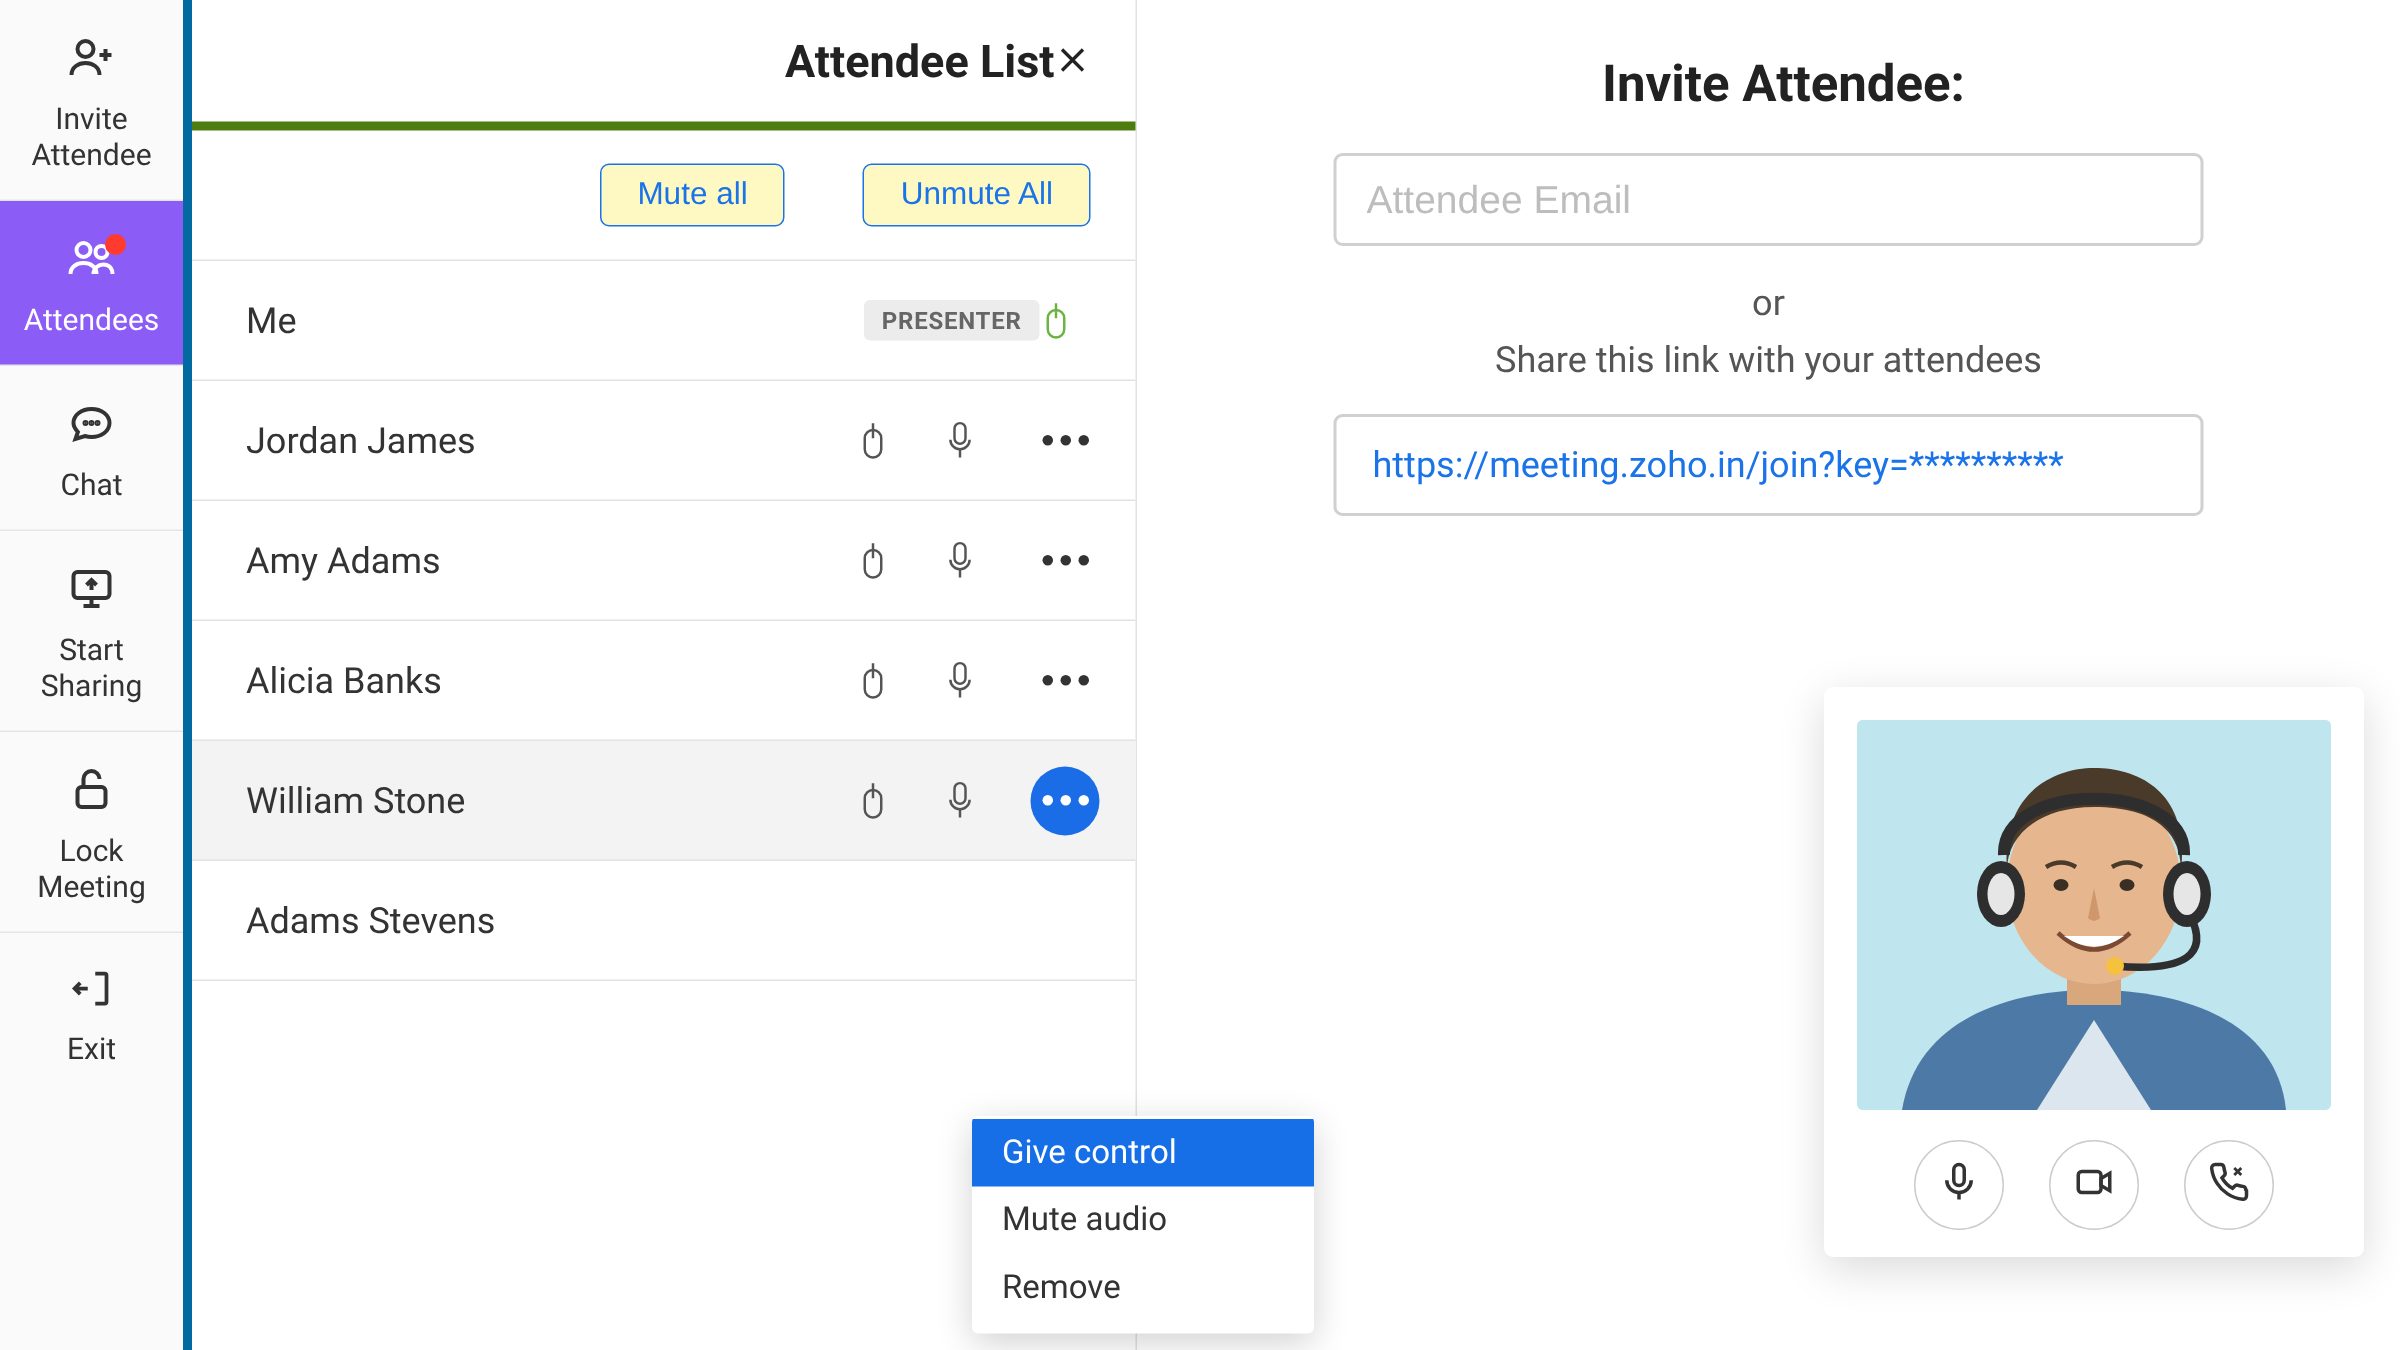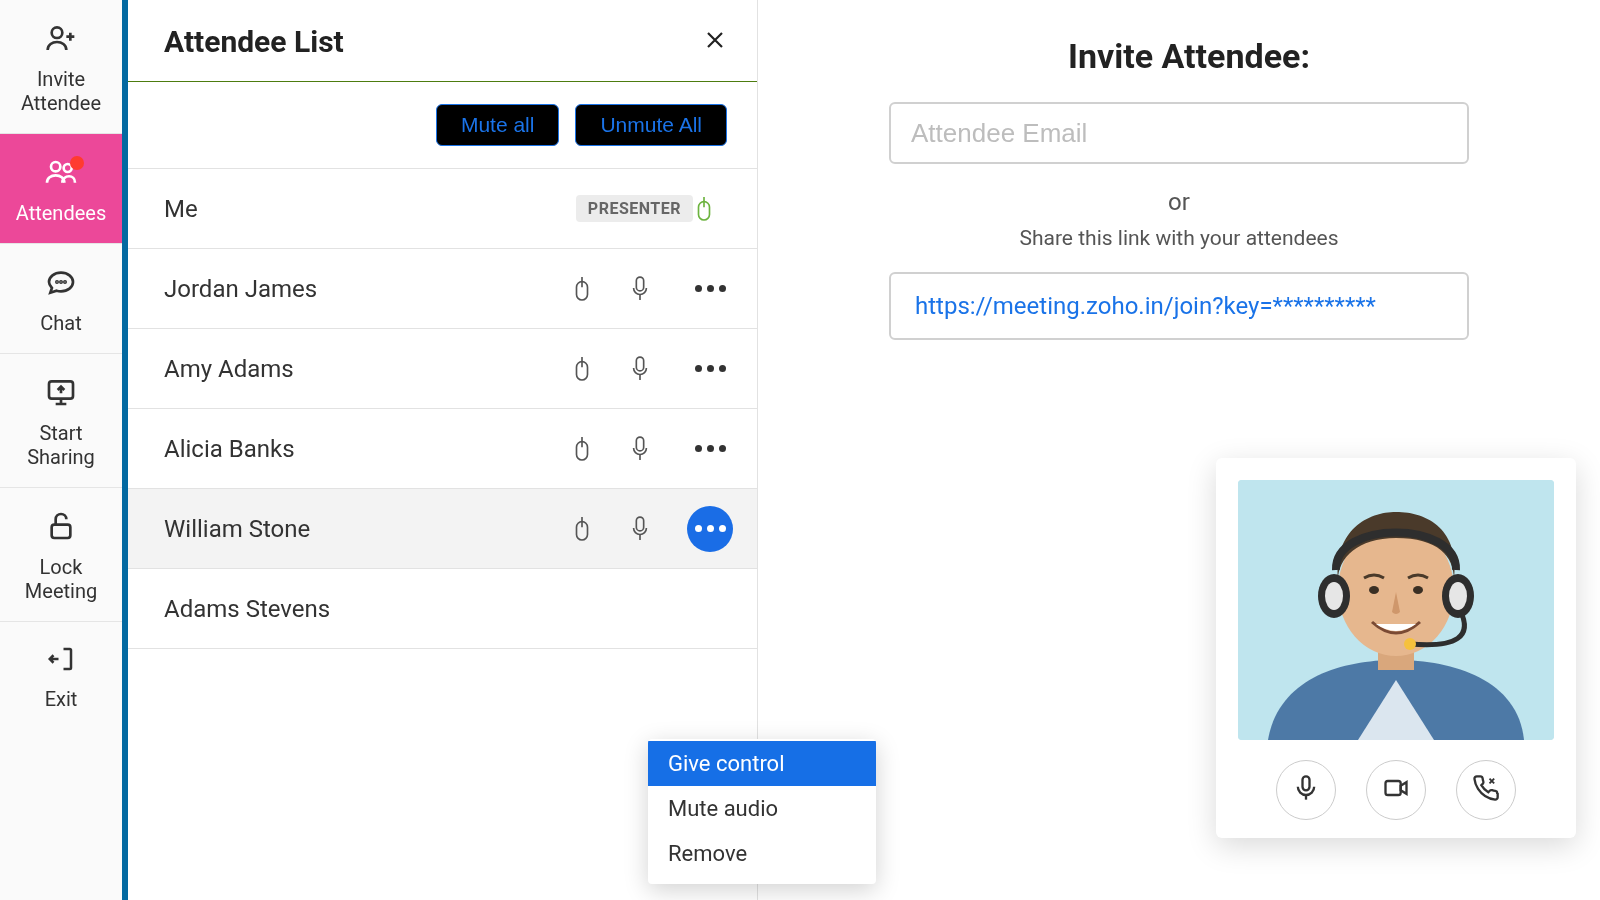--- a/index.html
+++ b/index.html
@@ -28,21 +28,21 @@
     padding: 22px 4px 18px;
     border-bottom: 1px solid #e5e5e5;
     cursor: pointer;
     color: #333;
     font-size: 20px;
     line-height: 1.2;
     text-align: center;
     position: relative;
   }
   .sidebar-item.active {
-    background: #ec4899;
+    background: #8b5cf6;
     color: #fff;
   }
   .sidebar-item .icon { margin-bottom: 8px; }
   .sidebar-item .label { white-space: pre-line; }
   .dot-badge {
     position: absolute;
     top: 22px;
     right: 38px;
     width: 14px;
     height: 14px;
@@ -54,42 +54,43 @@
   
   .attendee-panel {
     width: 630px;
     border-right: 1px solid #e2e2e2;
     display: flex;
     flex-direction: column;
   }
   .panel-header {
     display: flex;
     align-items: center;
-    justify-content: space-between;
+    justify-content: flex-end;
     padding: 24px 30px 22px 36px;
-    border-bottom: 1px solid #4d7c0f;
+    border-bottom: 6px solid #4d7c0f;
   }
   .panel-title { font-size: 30px; font-weight: 700; color: #222; }
   .close-btn { cursor: pointer; }
   .close-btn svg { width: 24px; height: 24px; stroke: #222; stroke-width: 2.2; fill:none; }
   .bulk-actions {
     display: flex;
     gap: 16px;
     justify-content: flex-end;
     padding: 22px 30px;
     border-bottom: 1px solid #e2e2e2;
   }
   .outline-btn {
     border: 1.5px solid #1a73e8;
     color: #1a73e8;
-    background: #000000;
+    background: #fef9c3;
     border-radius: 6px;
     padding: 8px 24px;
     font-size: 21px;
     cursor: pointer;
+    margin-left: 36px;
   }
   .attendee-list { flex: 1; overflow: visible; position: relative; }
   .attendee-row {
     display: flex;
     align-items: center;
     padding: 0 24px 0 36px;
     height: 80px;
     border-bottom: 1px solid #e2e2e2;
     font-size: 24px;
     color: #333;
@@ -150,21 +151,21 @@
     width: 580px;
     height: 62px;
     border: 2px solid #d0d0d0;
     border-radius: 6px;
     font-size: 26px;
     padding: 0 20px;
     color: #555;
   }
   .email-input::placeholder { color: #bdbdbd; }
   .or-text { font-size: 24px; color:#555; margin: 24px 0 10px; }
-  .share-text { font-size: 21px; color:#555; margin-bottom: 22px; text-align:center; }
+  .share-text { font-size: 24px; color:#555; margin-bottom: 22px; text-align:center; }
   .link-box {
     width: 580px;
     border: 2px solid #d0d0d0;
     border-radius: 6px;
     padding: 18px 24px;
     font-size: 24px;
     color: #1a73e8;
     background:#fff;
   }
   

